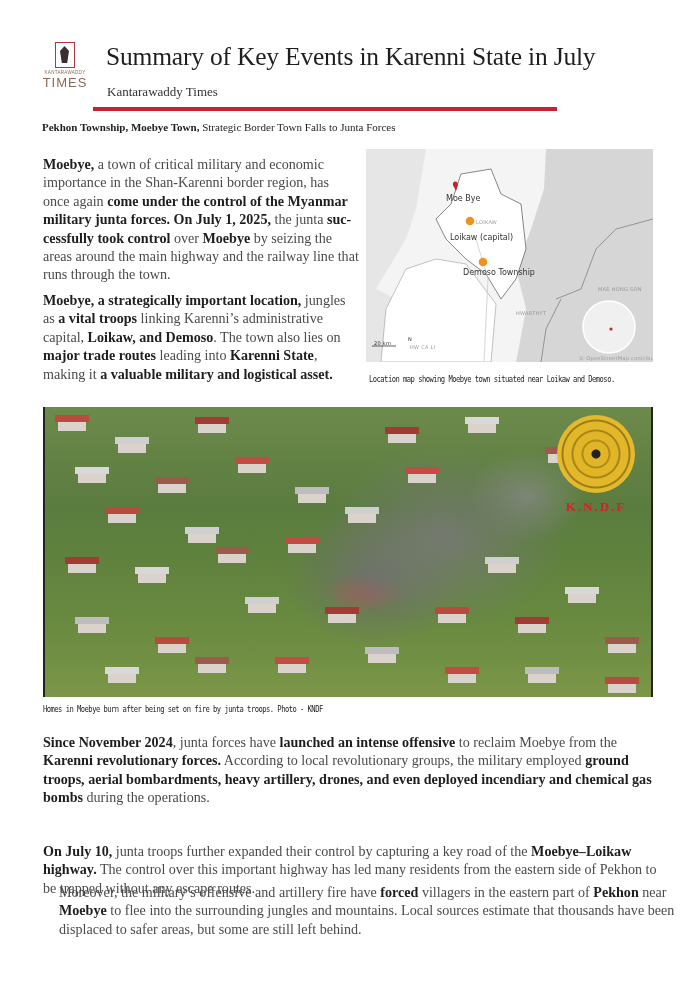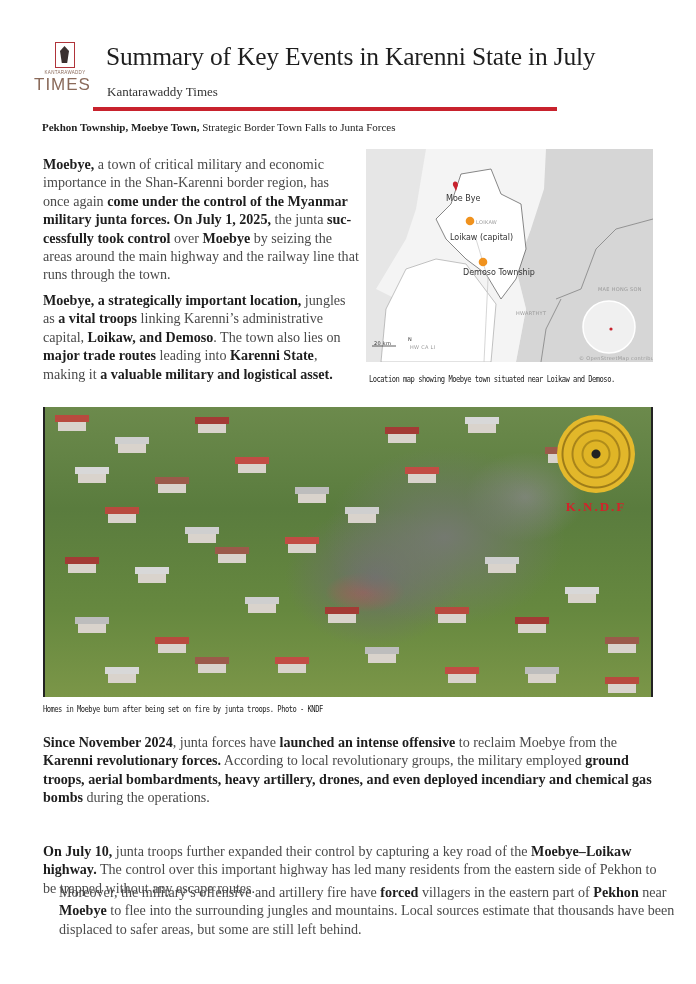--- a/index.html
+++ b/index.html
@@ -7,21 +7,21 @@
     width:696px; height:984px; background:#ffffff; position:relative; overflow:hidden;
     font-family: "DejaVu Serif", "Liberation Serif", serif; color:#2a2a2a;
   }
   .abs { position:absolute; }
   
   .logo { left:34px; top:42px; width:66px; height:60px; }
   .logo-frame { position:absolute; left:21px; top:0; width:20px; height:26px; border:1.5px solid #b0343a; box-sizing:border-box; background:#fff; }
   .logo-nib { position:absolute; left:4px; top:3px; width:9px; height:17px; background:#3a3030;
     clip-path: polygon(50% 0, 100% 30%, 80% 100%, 20% 100%, 0 30%); }
   .logo-small { position:absolute; left:0; top:28px; width:62px; text-align:center; font-family:"Liberation Sans", sans-serif; font-size:4.5px; letter-spacing:0.3px; color:#8a6a5a; }
-  .logo-times { position:absolute; left:0; top:33px; width:62px; font-family:"Liberation Sans", sans-serif; font-size:17px; letter-spacing:1px; color:#8a6a5a; font-weight:300; }
+  .logo-times { position:absolute; left:0; top:33px; width:62px; text-align:center; font-family:"Liberation Sans", sans-serif; font-size:13px; letter-spacing:1px; color:#8a6a5a; font-weight:300; }
   
   .title { left:106px; top:42px; font-family:"Liberation Serif", serif; font-size:25.5px; color:#1e1e1e; letter-spacing:-0.2px; white-space:nowrap; }
   .subtitle { left:107px; top:84px; font-family:"Liberation Serif", serif; font-size:13px; color:#333; white-space:nowrap; }
   .rule { left:93px; top:107px; width:464px; height:4px; background:#c8222d; }
   .section { left:42px; top:121px; font-family:"Liberation Serif", serif; font-size:11px; color:#1e1e1e; white-space:nowrap; }
   .section b { font-weight:bold; }
   
   .para { font-family:"Liberation Serif", serif; font-size:14.1px; line-height:18.4px; color:#4a4a4a; }
   .para b { color:#1e1e1e; font-weight:bold; }
   .p1 { left:43px; top:155px; width:316px; text-align:left; }

